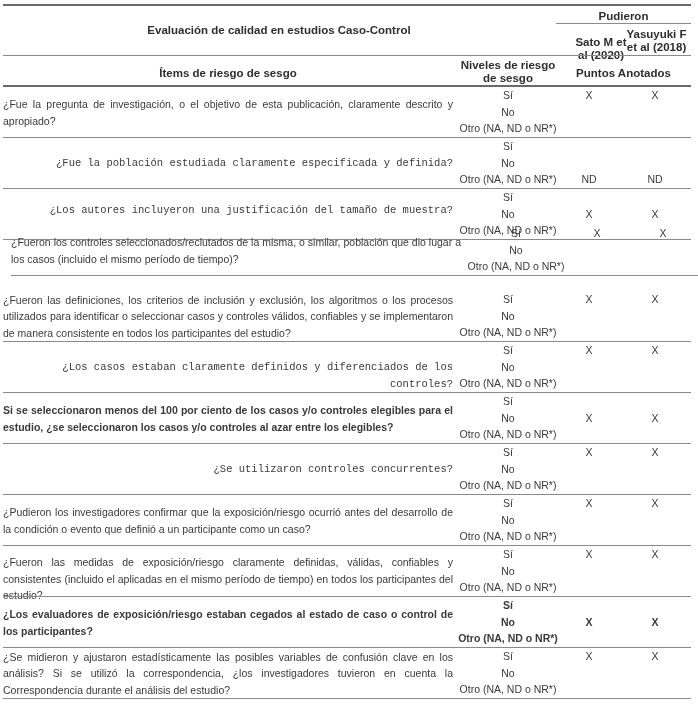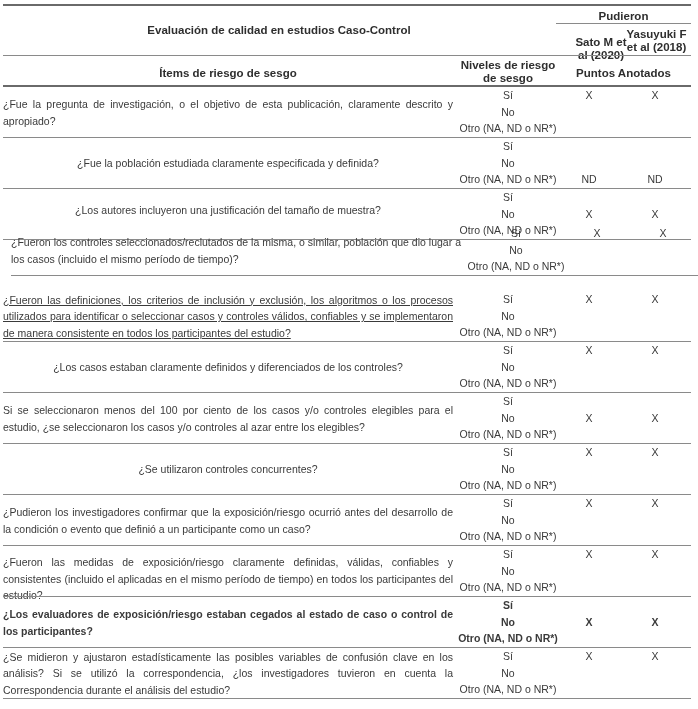--- a/index.html
+++ b/index.html
@@ -7,21 +7,21 @@
     width: 698px; height: 709px; overflow: hidden; position: relative;
     font-family: "Liberation Sans", sans-serif;
     color: #3a3a3a;
   }
   .table-wrap { position: absolute; left: 3px; top: 3px; width: 688px; }
   .rule { position: absolute; left: 0; width: 688px; height: 0; border-top: 2px solid #6a6a6a; }
   .rule.thin { border-top: 1.5px solid #8a8a8a; }
   .hdr { position: absolute; font-weight: bold; font-size: 11.5px; color: #2e2e2e; line-height: 13px; text-align: center; }
   .row { position: absolute; left: 0; width: 688px; font-size: 10.5px; line-height: 16.5px; color: #3a3a3a; }
   .row .q { position: absolute; left: 0; width: 450px; text-align: justify; }
-  .row .q.single { text-align: center; }
+  .row .q.single { text-align: right; font-family: Liberation Mono, monospace; }
   .row .levels { position: absolute; left: 455px; width: 100px; }
   .row .lvl { position: absolute; left: 0; width: 100px; text-align: center; white-space: nowrap; }
   .row .mark { position: absolute; width: 60px; text-align: center; }
   .row .m1 { left: 556px; }
   .row .m2 { left: 622px; }
   .row .sep { position: absolute; left: 0; width: 688px; border-top: 1.5px solid #8a8a8a; }
 </style>
 </head>
 <body>
 
@@ -90,21 +90,21 @@
         <div class="levels">
           <div class="lvl" style="top: 0px;">Sí</div>
           <div class="lvl" style="top: 16.5px;">No</div>
           <div class="lvl" style="top: 33px;">Otro (NA, ND o NR*)</div>
         </div>
         <div class="mark m1" style="top: 0px;">X</div>
         <div class="mark m2" style="top: 0px;">X</div>
         <div class="sep" style="top: 50px;"></div>
       </div>
       <div class="row" style="top: 288px; height: 51px;">
-        <div class="q" style="top: 0.75px; text-decoration: underline;">¿Fueron las definiciones, los criterios de inclusión y exclusión, los algoritmos o los procesos utilizados para identificar o seleccionar casos y controles válidos, confiables y se implementaron de manera consistente en todos los participantes del estudio?</div>
+        <div class="q" style="top: 0.75px;">¿Fueron las definiciones, los criterios de inclusión y exclusión, los algoritmos o los procesos utilizados para identificar o seleccionar casos y controles válidos, confiables y se implementaron de manera consistente en todos los participantes del estudio?</div>
         <div class="levels">
           <div class="lvl" style="top: 0px;">Sí</div>
           <div class="lvl" style="top: 16.5px;">No</div>
           <div class="lvl" style="top: 33px;">Otro (NA, ND o NR*)</div>
         </div>
         <div class="mark m1" style="top: 0px;">X</div>
         <div class="mark m2" style="top: 0px;">X</div>
         <div class="sep" style="top: 50px;"></div>
       </div>
       <div class="row" style="top: 339px; height: 51px;">
@@ -112,21 +112,21 @@
         <div class="levels">
           <div class="lvl" style="top: 0px;">Sí</div>
           <div class="lvl" style="top: 16.5px;">No</div>
           <div class="lvl" style="top: 33px;">Otro (NA, ND o NR*)</div>
         </div>
         <div class="mark m1" style="top: 0px;">X</div>
         <div class="mark m2" style="top: 0px;">X</div>
         <div class="sep" style="top: 50px;"></div>
       </div>
       <div class="row" style="top: 390px; height: 51px;">
-        <div class="q" style="top: 9px;">Si se seleccionaron menos del 100 por ciento de los casos y/o controles elegibles para el estudio, ¿se seleccionaron los casos y/o controles al azar entre los elegibles?</div>
+        <div class="q" style="top: 9px; font-weight: bold;">Si se seleccionaron menos del 100 por ciento de los casos y/o controles elegibles para el estudio, ¿se seleccionaron los casos y/o controles al azar entre los elegibles?</div>
         <div class="levels">
           <div class="lvl" style="top: 0px;">Sí</div>
           <div class="lvl" style="top: 16.5px;">No</div>
           <div class="lvl" style="top: 33px;">Otro (NA, ND o NR*)</div>
         </div>
         <div class="mark m1" style="top: 16.5px;">X</div>
         <div class="mark m2" style="top: 16.5px;">X</div>
         <div class="sep" style="top: 50px;"></div>
       </div>
       <div class="row" style="top: 441px; height: 51px;">

